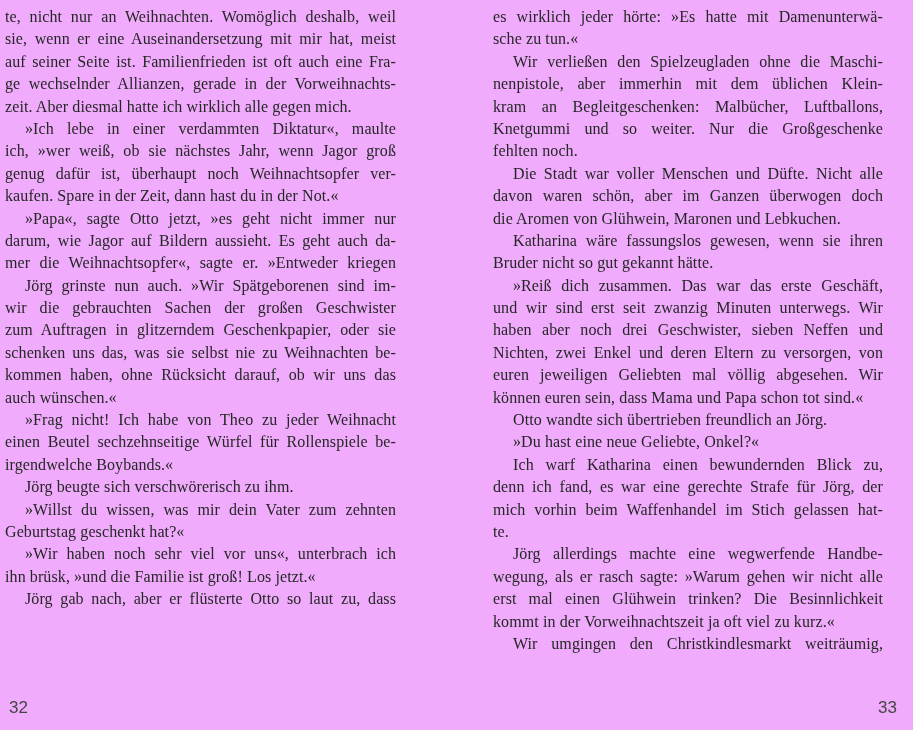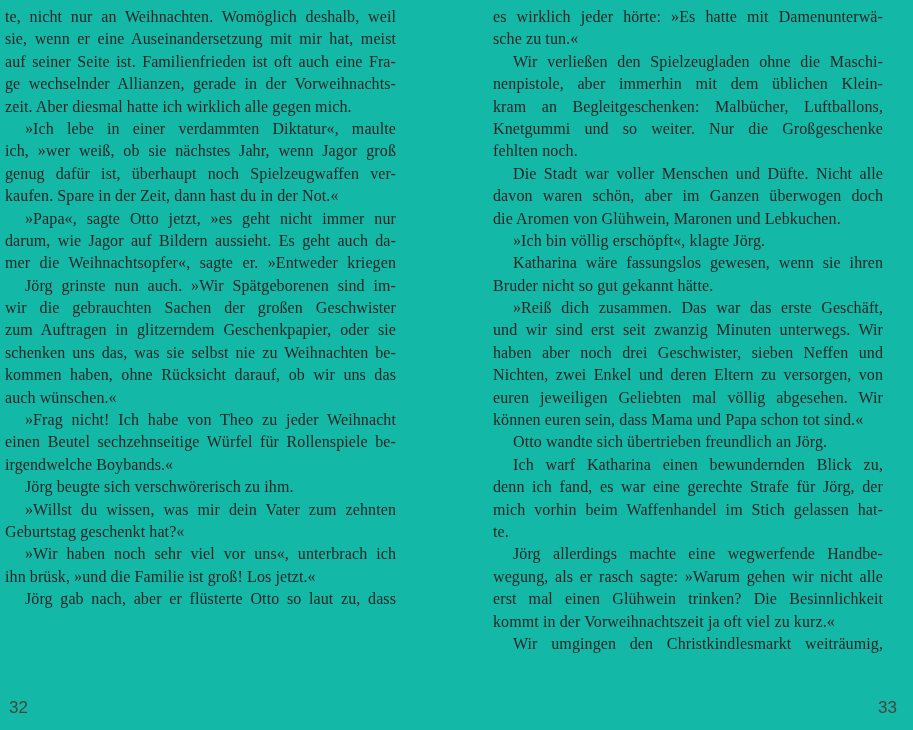--- a/index.html
+++ b/index.html
@@ -4,21 +4,21 @@
 <style>
   html, body { margin: 0; padding: 0; }
   body {
     width: 913px; height: 730px;
     background: #ffffff;
     font-family: "Liberation Serif", "DejaVu Serif", serif;
   }
   .spread {
     position: relative;
     width: 913px; height: 730px;
-    background: #14b8a6;
+    background: #f0abfc;
     color: #262626;
     overflow: hidden;
   }
   .text-block {
     position: absolute;
     top: 6px;
   }
   .text-block.left  { left: 5px;   width: 391px; }
   .text-block.right { left: 493px; width: 390px; }
   .line {
@@ -50,21 +50,21 @@
 
   <div class="page-half">
     <div class="text-block left">
         <div class="line">te, nicht nur an Weihnachten. Womöglich deshalb, weil</div>
         <div class="line">sie, wenn er eine Auseinandersetzung mit mir hat, meist</div>
         <div class="line">auf seiner Seite ist. Familienfrieden ist oft auch eine Fra-</div>
         <div class="line">ge wechselnder Allianzen, gerade in der Vorweihnachts-</div>
         <div class="line end">zeit. Aber diesmal hatte ich wirklich alle gegen mich.</div>
         <div class="line indent">»Ich lebe in einer verdammten Diktatur«, maulte</div>
         <div class="line">ich, »wer weiß, ob sie nächstes Jahr, wenn Jagor groß</div>
-        <div class="line">genug dafür ist, überhaupt noch Spielzeugwaffen ver-</div>
+        <div class="line">genug dafür ist, überhaupt noch Weihnachtsopfer ver-</div>
         <div class="line end">kaufen. Spare in der Zeit, dann hast du in der Not.«</div>
         <div class="line indent">»Papa«, sagte Otto jetzt, »es geht nicht immer nur</div>
         <div class="line">darum, wie Jagor auf Bildern aussieht. Es geht auch da-</div>
         <div class="line">mer die Weihnachtsopfer«, sagte er. »Entweder kriegen</div>
         <div class="line indent">Jörg grinste nun auch. »Wir Spätgeborenen sind im-</div>
         <div class="line">wir die gebrauchten Sachen der großen Geschwister</div>
         <div class="line">zum Auftragen in glitzerndem Geschenkpapier, oder sie</div>
         <div class="line">schenken uns das, was sie selbst nie zu Weihnachten be-</div>
         <div class="line">kommen haben, ohne Rücksicht darauf, ob wir uns das</div>
         <div class="line end">auch wünschen.«</div>
@@ -86,30 +86,30 @@
         <div class="line">es wirklich jeder hörte: »Es hatte mit Damenunterwä-</div>
         <div class="line end">sche zu tun.«</div>
         <div class="line indent">Wir verließen den Spielzeugladen ohne die Maschi-</div>
         <div class="line">nenpistole, aber immerhin mit dem üblichen Klein-</div>
         <div class="line">kram an Begleitgeschenken: Malbücher, Luftballons,</div>
         <div class="line">Knetgummi und so weiter. Nur die Großgeschenke</div>
         <div class="line end">fehlten noch.</div>
         <div class="line indent">Die Stadt war voller Menschen und Düfte. Nicht alle</div>
         <div class="line">davon waren schön, aber im Ganzen überwogen doch</div>
         <div class="line end">die Aromen von Glühwein, Maronen und Lebkuchen.</div>
-        <div class="line indent end">»Ich bin völlig erschöpft«, klagte Jörg.</div>
         <div class="line indent">Katharina wäre fassungslos gewesen, wenn sie ihren</div>
         <div class="line end">Bruder nicht so gut gekannt hätte.</div>
         <div class="line indent">»Reiß dich zusammen. Das war das erste Geschäft,</div>
         <div class="line">und wir sind erst seit zwanzig Minuten unterwegs. Wir</div>
         <div class="line">haben aber noch drei Geschwister, sieben Neffen und</div>
         <div class="line">Nichten, zwei Enkel und deren Eltern zu versorgen, von</div>
         <div class="line">euren jeweiligen Geliebten mal völlig abgesehen. Wir</div>
         <div class="line end">können euren sein, dass Mama und Papa schon tot sind.«</div>
         <div class="line indent end">Otto wandte sich übertrieben freundlich an Jörg.</div>
+        <div class="line indent end">»Du hast eine neue Geliebte, Onkel?«</div>
         <div class="line indent">Ich warf Katharina einen bewundernden Blick zu,</div>
         <div class="line">denn ich fand, es war eine gerechte Strafe für Jörg, der</div>
         <div class="line">mich vorhin beim Waffenhandel im Stich gelassen hat-</div>
         <div class="line end">te.</div>
         <div class="line indent">Jörg allerdings machte eine wegwerfende Handbe-</div>
         <div class="line">wegung, als er rasch sagte: »Warum gehen wir nicht alle</div>
         <div class="line">erst mal einen Glühwein trinken? Die Besinnlichkeit</div>
         <div class="line end">kommt in der Vorweihnachtszeit ja oft viel zu kurz.«</div>
         <div class="line indent">Wir umgingen den Christkindlesmarkt weiträumig,</div>
       </div>

